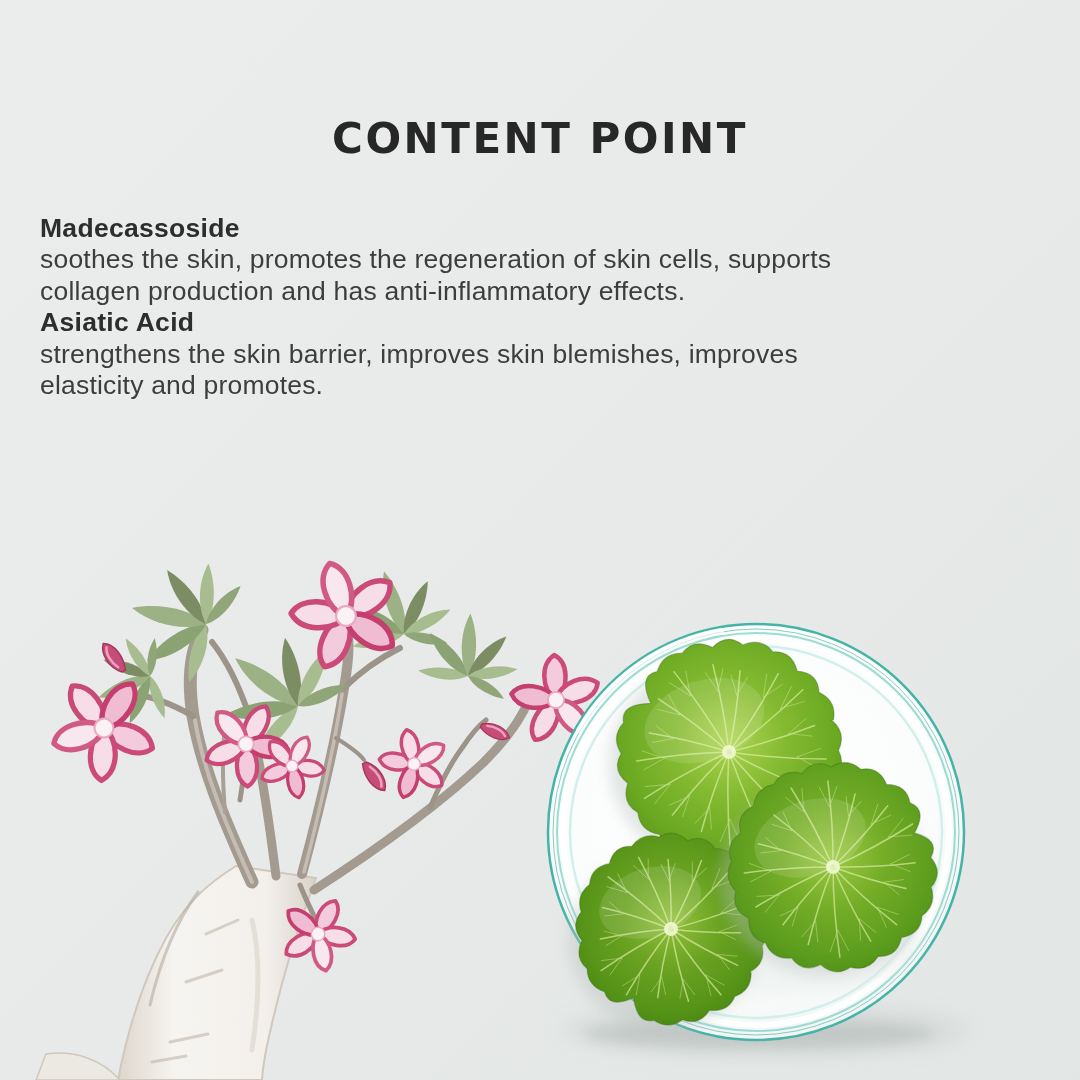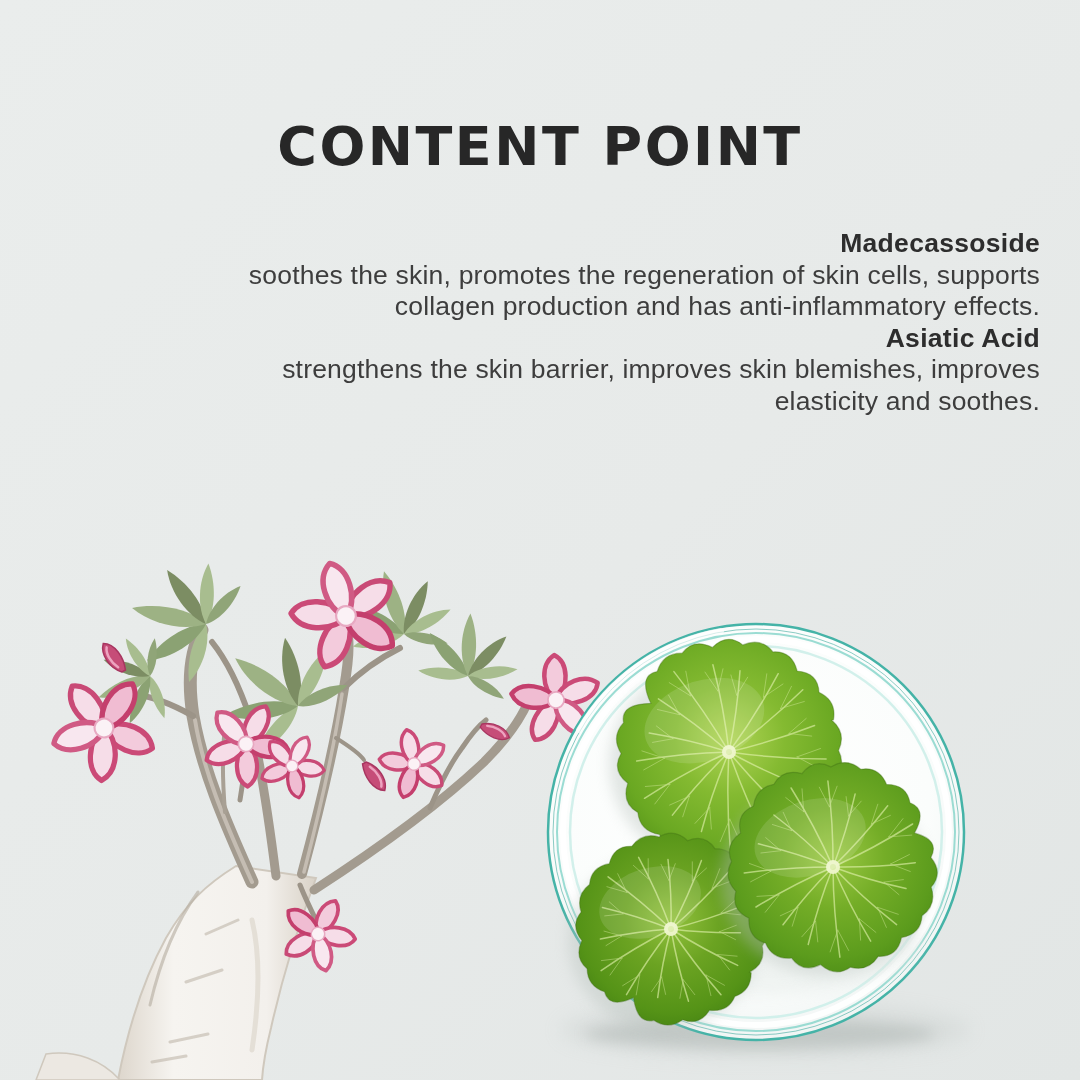--- a/index.html
+++ b/index.html
@@ -10,27 +10,27 @@
     background:linear-gradient(135deg,#eaedec 0%,#e7eae9 55%,#e2e6e5 100%);
     overflow:hidden;
     font-family:"Liberation Sans", sans-serif;
   }
   .scene{position:absolute;inset:0;width:1080px;height:1080px;}
   .page-title{
     position:relative;z-index:2;
     margin:112px 0 0;
     text-align:center;
     font-family:"DejaVu Sans","Liberation Sans",sans-serif;
-    font-size:54px;font-weight:800;line-height:1.28;
+    font-size:42px;font-weight:800;line-height:1.28;
     letter-spacing:2.5px;color:#272727;
   }
   .points{
     position:relative;z-index:2;
     width:1000px;margin:47px auto 12px;
-    text-align:right;
+    text-align:left;
     font-size:26.5px;line-height:31.5px;
     color:#3d3d3d;letter-spacing:0.2px;
   }
   .pname{font-weight:700;color:#2d2d2d;letter-spacing:0.3px;}
   .pdesc{white-space:pre-line;font-weight:400;}
 </style>
 </head>
 <body>
 
 <div class="canvas">
@@ -365,17 +365,17 @@
 
   <div class="points">
     <div class="point">
       <div class="pname">Madecassoside</div>
       <div class="pdesc">soothes the skin, promotes the regeneration of skin cells, supports
 collagen production and has anti-inflammatory effects.</div>
     </div>
     <div class="point">
       <div class="pname">Asiatic Acid</div>
       <div class="pdesc">strengthens the skin barrier, improves skin blemishes, improves
-elasticity and soothes.</div>
+elasticity and promotes.</div>
     </div>
   </div>
 
 </div>
 
 </body></html>

